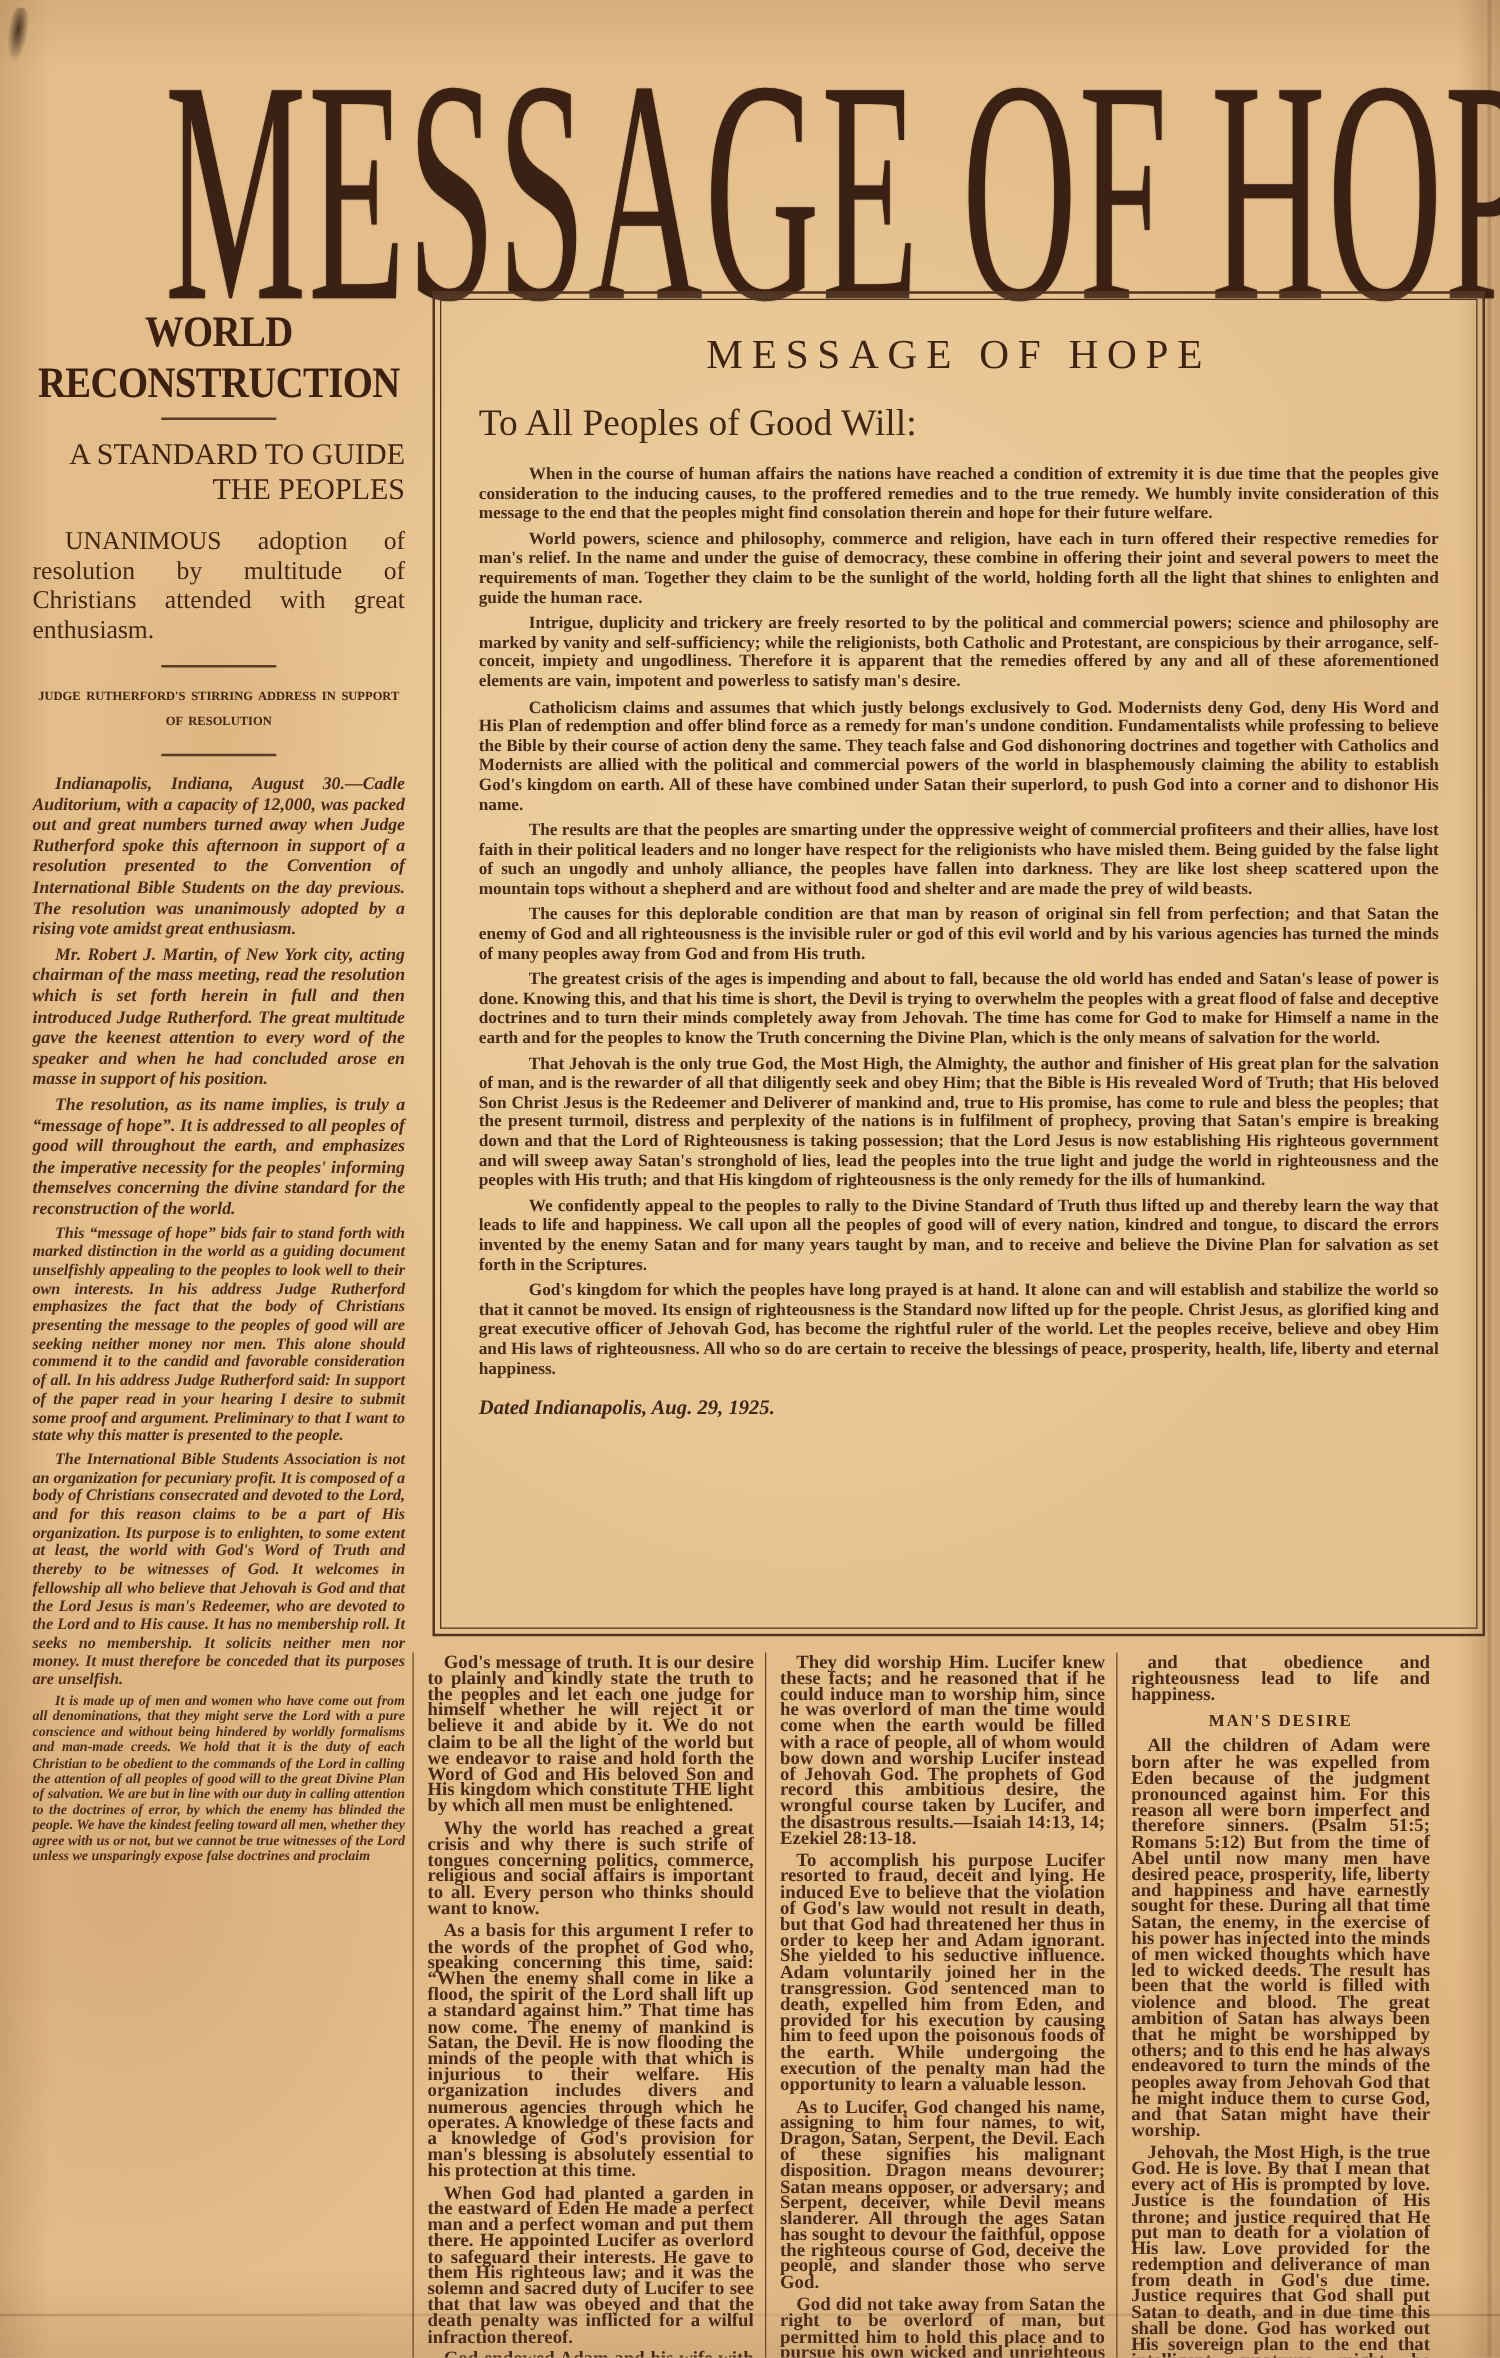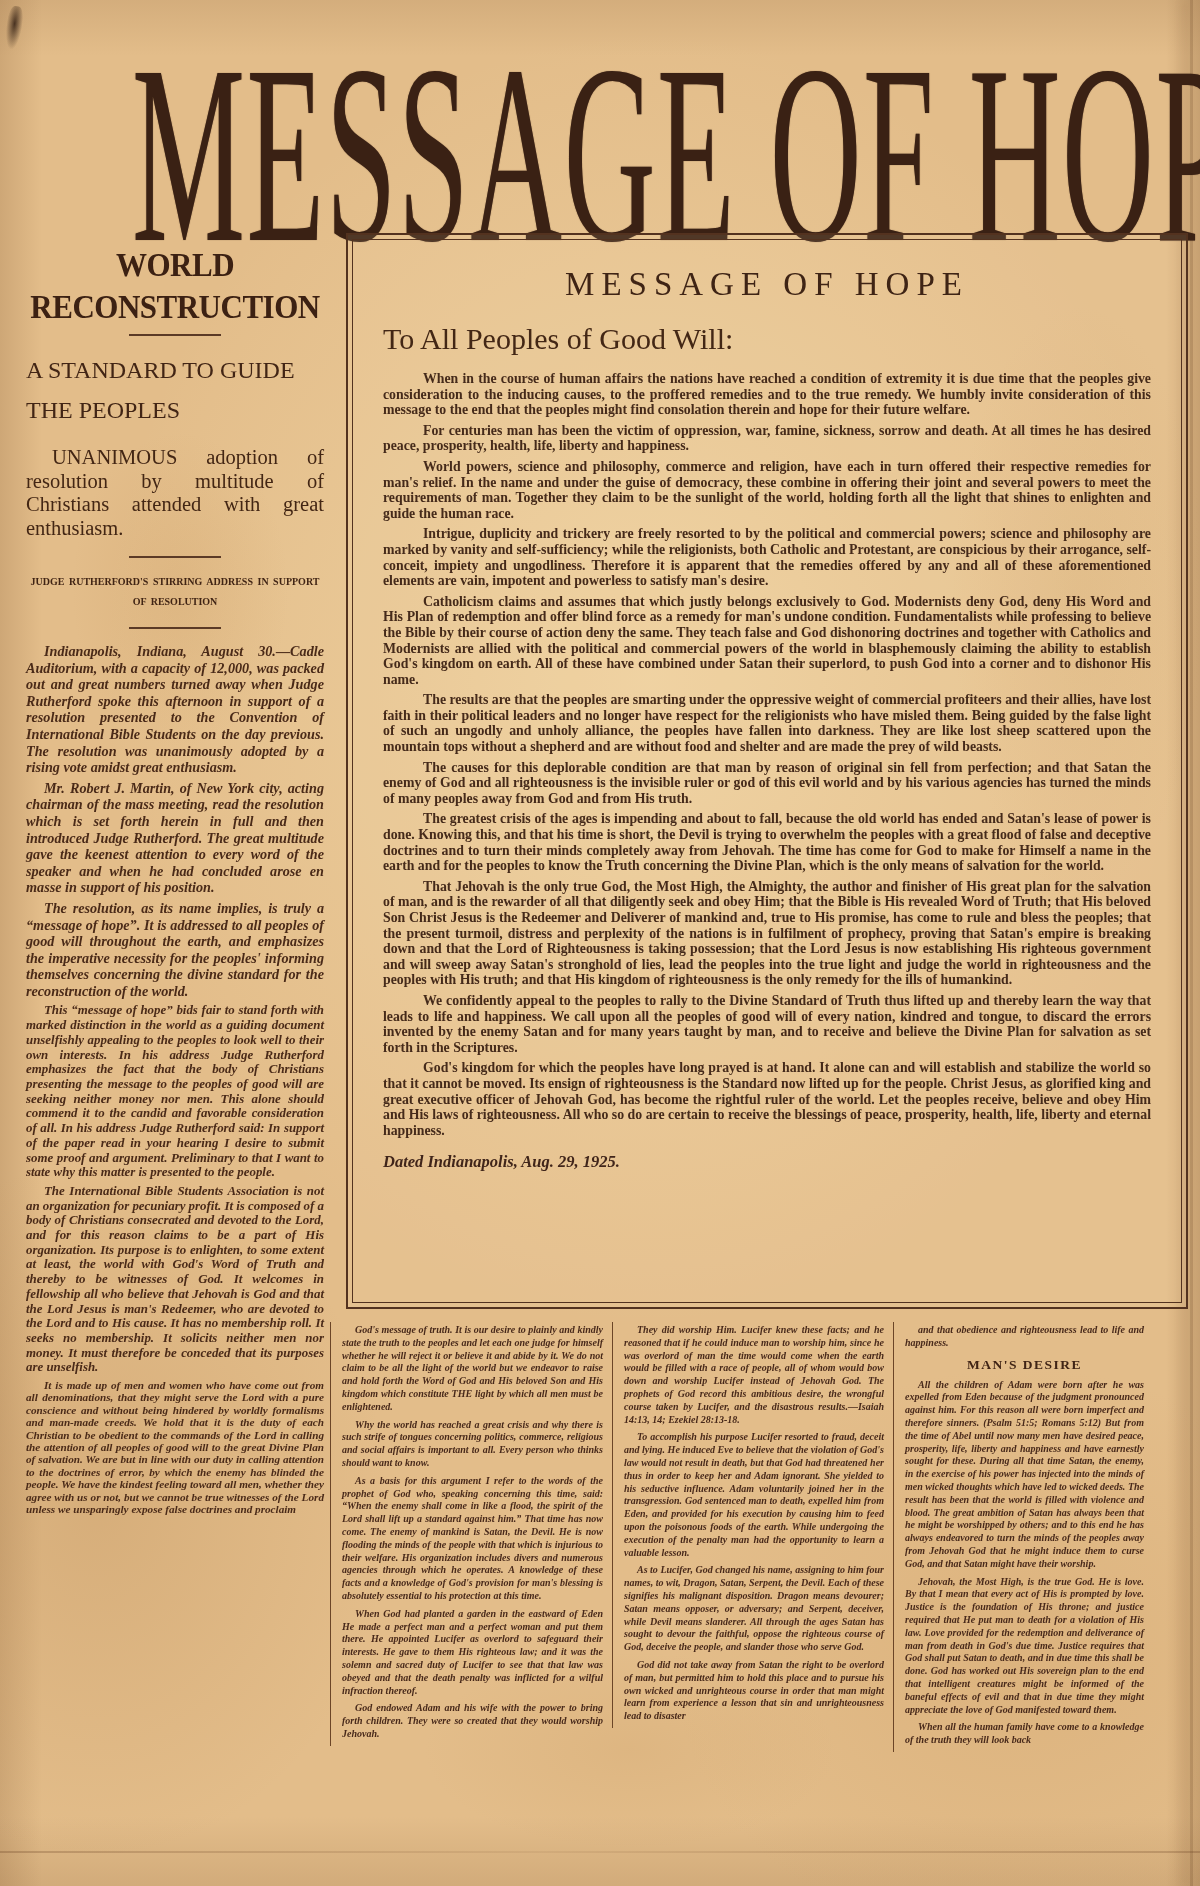--- a/index.html
+++ b/index.html
@@ -32,21 +32,21 @@
     position:absolute;left:0;right:0;top:28px;margin:0;text-align:center;
     font-weight:normal;font-size:163px;line-height:1;letter-spacing:2px;color:#3a2114;
     transform:scale(0.78,1.56);transform-origin:50% 0;white-space:nowrap;
     text-shadow:0 0 1px rgba(58,33,20,.6);
   }
 
   .left-col{position:absolute;left:26px;top:244px;width:298px;}
   .left-col h2{margin:0 0 8px;text-align:center;font-size:31px;line-height:37px;
     letter-spacing:-0.5px;color:#3c2113;transform:scaleY(1.12);transform-origin:50% 0;}
   .rule{width:92px;border:0;border-top:2px solid #5b3a26;margin:16px auto 14px;}
-  .left-col h3{margin:6px 0 16px;text-align:left;font-weight:normal;font-size:24px;line-height:40px;color:#422515;}
+  .left-col h3{margin:6px 0 16px;text-align:right;font-weight:normal;font-size:24px;line-height:28px;color:#422515;}
   .lead{margin:0 0 6px;font-size:20.5px;line-height:23.5px;text-align:justify;text-indent:26px;color:#432614;}
   .kicker{margin:4px 0 0;text-align:center;font-weight:bold;font-size:10px;line-height:19.5px;word-spacing:2px;color:#402414;}
   .body-p{text-align:justify;font-weight:bold;color:#4a2a18;margin:0 0 4px;text-indent:18px;font-style:italic;}
   .body-p.lg{font-size:14.2px;line-height:16.6px;}
   .body-p.md{font-size:12.9px;line-height:14.7px;}
   .body-p.sm{font-size:11.2px;line-height:12.4px;}
 
   .box{position:absolute;left:346px;top:233px;width:842px;height:1076px;
     border:2px solid #53321f;padding:4px;box-sizing:border-box;background:rgba(244,222,178,0.12);}
   .box-inner{border:1px solid #53321f;height:100%;box-sizing:border-box;
@@ -56,22 +56,22 @@
   .box-salutation{margin:0 0 16px;font-weight:normal;font-size:30px;line-height:33px;color:#432715;}
   .box-p{font-size:13.8px;line-height:15.6px;text-align:justify;text-indent:40px;
     margin:0 0 5px;font-weight:bold;color:#452a1a;}
   .dateline{margin:16px 0 0;font-style:italic;font-weight:bold;font-size:16.5px;text-indent:0;color:#40251a;}
 
   .bottom-cols{position:absolute;left:330px;top:1322px;width:860px;display:flex;align-items:flex-start;}
   .bcol{box-sizing:border-box;border-left:1px solid #6b4527;padding:2px 9px 0 11px;}
   .bcol-1{width:282px;}
   .bcol-2{width:281px;}
   .bcol-3{width:260px;}
-  .bcol p{font-size:10px;line-height:12.8px;text-align:justify;text-indent:13px;
-    margin:0 0 5px;font-weight:bold;color:#48291a;font-style:italic;}
+  .bcol p{font-size:15px;line-height:12.8px;text-align:justify;text-indent:13px;
+    margin:0 0 5px;font-weight:bold;color:#48291a;}
   .bcol h5{margin:8px 0 7px;text-align:center;font-size:13.5px;line-height:14px;
     letter-spacing:1.5px;color:#4024156;color:#402415;}
 </style>
 </head>
 <body>
 
 <div class="page">
 
   <div class="stain s1"></div>
   <div class="stain s2"></div>
@@ -96,21 +96,20 @@
     <p class="body-p md">This “message of hope” bids fair to stand forth with marked distinction in the world as a guiding document unselfishly appealing to the peoples to look well to their own interests. In his address Judge Rutherford emphasizes the fact that the body of Christians presenting the message to the peoples of good will are seeking neither money nor men. This alone should commend it to the candid and favorable consideration of all. In his address Judge Rutherford said: In support of the paper read in your hearing I desire to submit some proof and argument. Preliminary to that I want to state why this matter is presented to the people.</p>
     <p class="body-p md">The International Bible Students Association is not an organization for pecuniary profit. It is composed of a body of Christians consecrated and devoted to the Lord, and for this reason claims to be a part of His organization. Its purpose is to enlighten, to some extent at least, the world with God's Word of Truth and thereby to be witnesses of God. It welcomes in fellowship all who believe that Jehovah is God and that the Lord Jesus is man's Redeemer, who are devoted to the Lord and to His cause. It has no membership roll. It seeks no membership. It solicits neither men nor money. It must therefore be conceded that its purposes are unselfish.</p>
     <p class="body-p sm">It is made up of men and women who have come out from all denominations, that they might serve the Lord with a pure conscience and without being hindered by worldly formalisms and man-made creeds. We hold that it is the duty of each Christian to be obedient to the commands of the Lord in calling the attention of all peoples of good will to the great Divine Plan of salvation. We are but in line with our duty in calling attention to the doctrines of error, by which the enemy has blinded the people. We have the kindest feeling toward all men, whether they agree with us or not, but we cannot be true witnesses of the Lord unless we unsparingly expose false doctrines and proclaim</p>
   </div>
 
   <section class="box">
     <div class="box-inner">
       <h2 class="box-title">MESSAGE OF HOPE</h2>
       <h3 class="box-salutation">To All Peoples of Good Will:</h3>
       <p class="box-p">When in the course of human affairs the nations have reached a condition of extremity it is due time that the peoples give consideration to the inducing causes, to the proffered remedies and to the true remedy. We humbly invite consideration of this message to the end that the peoples might find consolation therein and hope for their future welfare.</p>
-      <p class="box-p">For centuries man has been the victim of oppression, war, famine, sickness, sorrow and death. At all times he has desired peace, prosperity, health, life, liberty and happiness.</p>
       <p class="box-p">World powers, science and philosophy, commerce and religion, have each in turn offered their respective remedies for man's relief. In the name and under the guise of democracy, these combine in offering their joint and several powers to meet the requirements of man. Together they claim to be the sunlight of the world, holding forth all the light that shines to enlighten and guide the human race.</p>
       <p class="box-p">Intrigue, duplicity and trickery are freely resorted to by the political and commercial powers; science and philosophy are marked by vanity and self-sufficiency; while the religionists, both Catholic and Protestant, are conspicious by their arrogance, self-conceit, impiety and ungodliness. Therefore it is apparent that the remedies offered by any and all of these aforementioned elements are vain, impotent and powerless to satisfy man's desire.</p>
       <p class="box-p">Catholicism claims and assumes that which justly belongs exclusively to God. Modernists deny God, deny His Word and His Plan of redemption and offer blind force as a remedy for man's undone condition. Fundamentalists while professing to believe the Bible by their course of action deny the same. They teach false and God dishonoring doctrines and together with Catholics and Modernists are allied with the political and commercial powers of the world in blasphemously claiming the ability to establish God's kingdom on earth. All of these have combined under Satan their superlord, to push God into a corner and to dishonor His name.</p>
       <p class="box-p">The results are that the peoples are smarting under the oppressive weight of commercial profiteers and their allies, have lost faith in their political leaders and no longer have respect for the religionists who have misled them. Being guided by the false light of such an ungodly and unholy alliance, the peoples have fallen into darkness. They are like lost sheep scattered upon the mountain tops without a shepherd and are without food and shelter and are made the prey of wild beasts.</p>
       <p class="box-p">The causes for this deplorable condition are that man by reason of original sin fell from perfection; and that Satan the enemy of God and all righteousness is the invisible ruler or god of this evil world and by his various agencies has turned the minds of many peoples away from God and from His truth.</p>
       <p class="box-p">The greatest crisis of the ages is impending and about to fall, because the old world has ended and Satan's lease of power is done. Knowing this, and that his time is short, the Devil is trying to overwhelm the peoples with a great flood of false and deceptive doctrines and to turn their minds completely away from Jehovah. The time has come for God to make for Himself a name in the earth and for the peoples to know the Truth concerning the Divine Plan, which is the only means of salvation for the world.</p>
       <p class="box-p">That Jehovah is the only true God, the Most High, the Almighty, the author and finisher of His great plan for the salvation of man, and is the rewarder of all that diligently seek and obey Him; that the Bible is His revealed Word of Truth; that His beloved Son Christ Jesus is the Redeemer and Deliverer of mankind and, true to His promise, has come to rule and bless the peoples; that the present turmoil, distress and perplexity of the nations is in fulfilment of prophecy, proving that Satan's empire is breaking down and that the Lord of Righteousness is taking possession; that the Lord Jesus is now establishing His righteous government and will sweep away Satan's stronghold of lies, lead the peoples into the true light and judge the world in righteousness and the peoples with His truth; and that His kingdom of righteousness is the only remedy for the ills of humankind.</p>
       <p class="box-p">We confidently appeal to the peoples to rally to the Divine Standard of Truth thus lifted up and thereby learn the way that leads to life and happiness. We call upon all the peoples of good will of every nation, kindred and tongue, to discard the errors invented by the enemy Satan and for many years taught by man, and to receive and believe the Divine Plan for salvation as set forth in the Scriptures.</p>
       <p class="box-p">God's kingdom for which the peoples have long prayed is at hand. It alone can and will establish and stabilize the world so that it cannot be moved. Its ensign of righteousness is the Standard now lifted up for the people. Christ Jesus, as glorified king and great executive officer of Jehovah God, has become the rightful ruler of the world. Let the peoples receive, believe and obey Him and His laws of righteousness. All who so do are certain to receive the blessings of peace, prosperity, health, life, liberty and eternal happiness.</p>
       <p class="box-p dateline">Dated Indianapolis, Aug. 29, 1925.</p>

